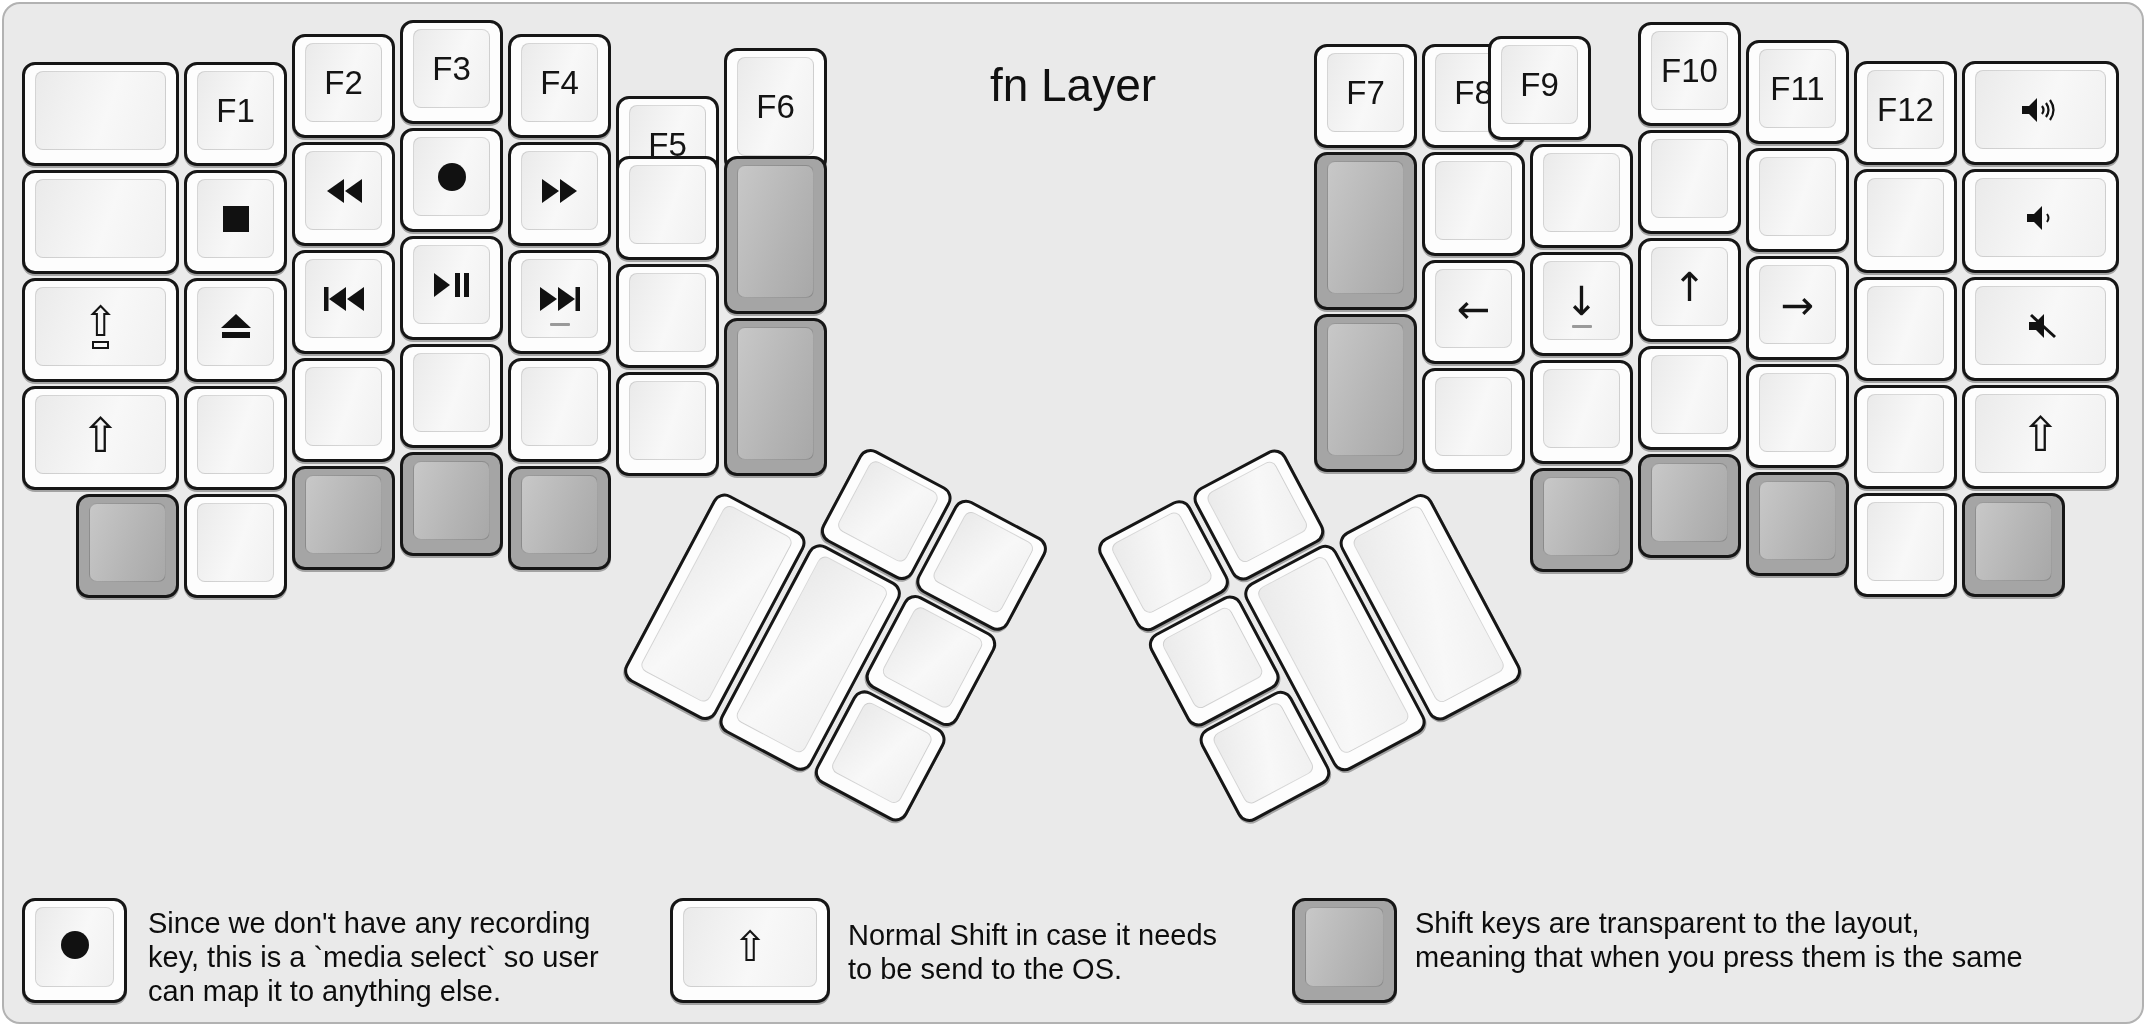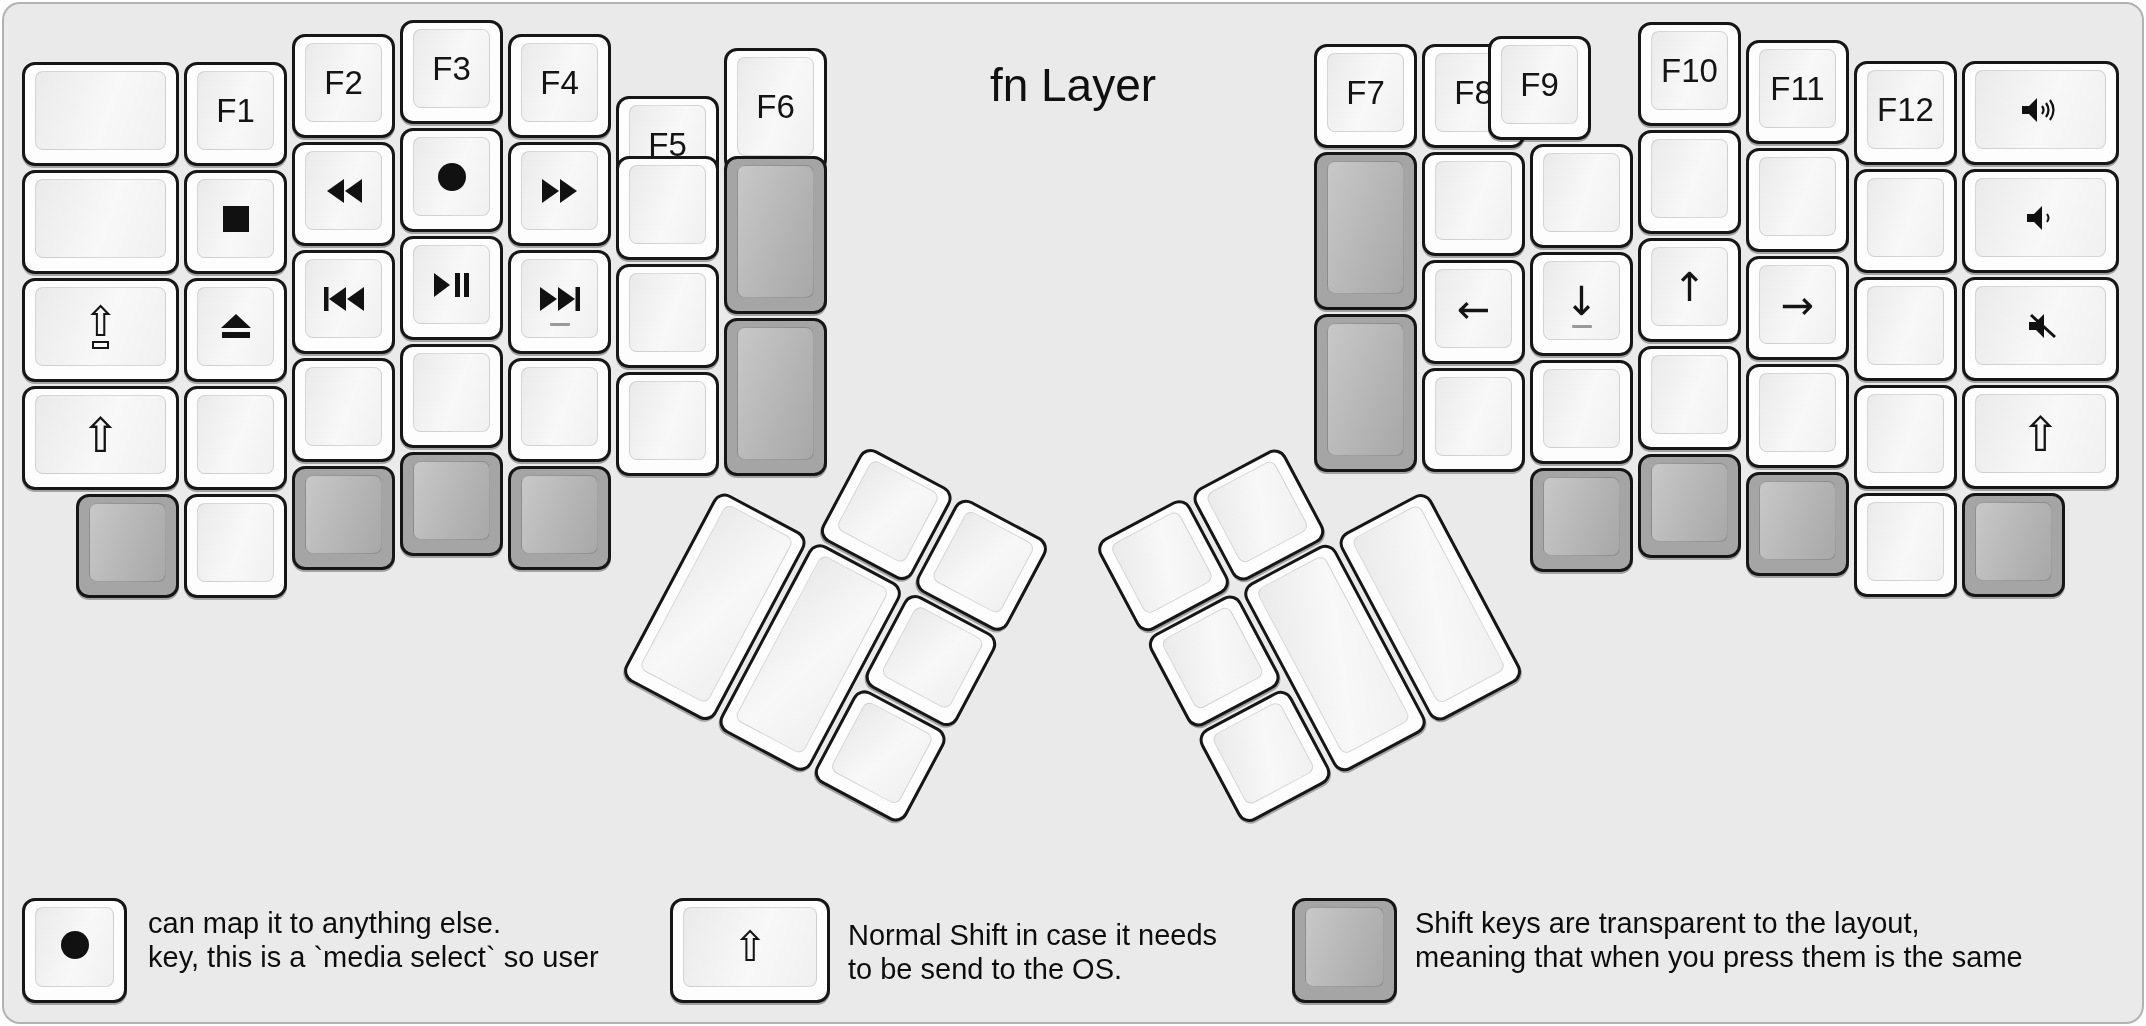--- a/index.html
+++ b/index.html
@@ -417,22 +417,23 @@
 
   <div class="legend-item">
     <div class="key" style="left:22px;top:898px;width:105px;height:105px;">
       <div class="cap">
           <span id="legend-record-icon"><svg width="34" height="34" viewBox="0 0 34 34">
               <circle cx="17" cy="17" r="14" fill="#111"></circle>
             </svg></span>
         </div>
     </div>
     <div class="legend-text" style="left:148px;top:906px;">
+      <div>Since we don't have any recording</div>
+      <div>key, this is a `media select` so user</div>
       <div>can map it to anything else.</div>
-      <div>key, this is a `media select` so user</div>
     </div>
   </div>
 
   <div class="legend-item">
     <div class="key" style="left:670px;top:898px;width:160px;height:105px;">
       <div class="cap">
           <span class="glyph shift-glyph" style="font-size:42px">⇧</span>
         </div>
     </div>
     <div class="legend-text" style="left:848px;top:918px;">

